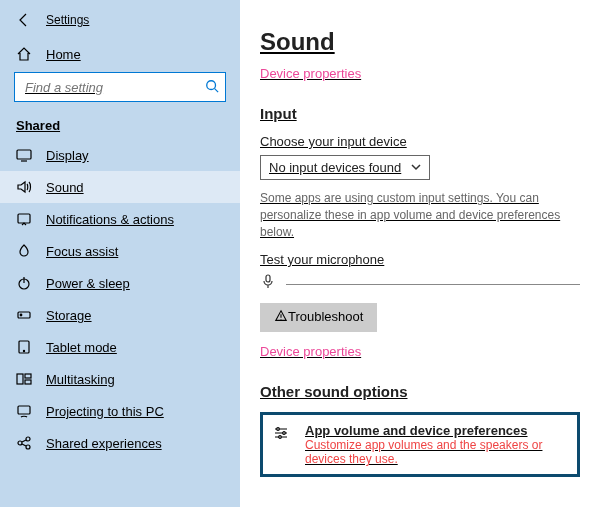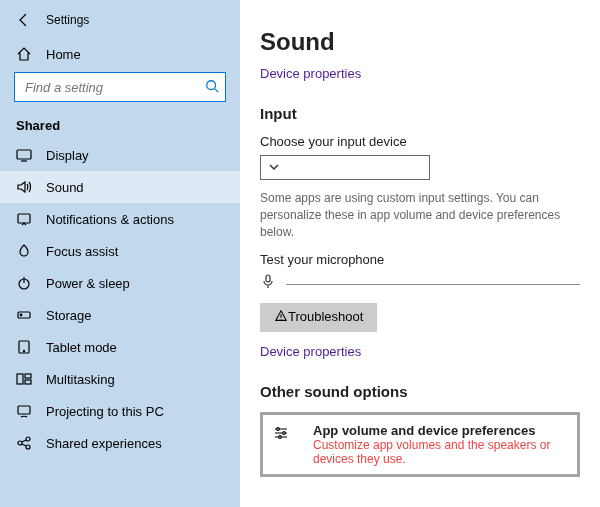--- a/index.html
+++ b/index.html
@@ -6,21 +6,21 @@
   html, body { margin: 0; padding: 0; }
   body {
     font-family: "Segoe UI", -apple-system, sans-serif;
     font-size: 13px;
     color: #000;
     width: 600px;
     height: 507px;
     overflow: hidden;
     background: #fff;
   }
-  .window { display: flex; width: 600px; height: 507px; }
+  .window { display: flex; width: 600px; height: 507px; text-decoration: underline; }
   .sidebar {
     width: 240px;
     background: #c1d8ed;
     display: flex;
     flex-direction: column;
     padding-top: 6px;
   }
   .titlebar {
     display: flex;
     align-items: center;
@@ -65,21 +65,21 @@
     font-size: 13px;
     padding: 8px 16px 6px 16px;
   }
   .main {
     flex: 1;
     padding: 28px 20px 10px 20px;
     overflow: hidden;
     color: #222;
   }
   .h1 { font-size: 24px; font-weight: 600; margin: 0 0 10px 0; }
-  .link { color: #4c1d95; font-size: 13px; cursor: pointer; }
+  .link { color: #ec4899; font-size: 13px; cursor: pointer; }
   .h2 { font-size: 15px; font-weight: 600; margin: 24px 0 12px 0; }
   .label { font-size: 13px; margin-bottom: 6px; }
   .select {
     border: 1px solid #666;
     padding: 4px 8px;
     width: 170px;
     display: flex;
     align-items: center;
     justify-content: space-between;
     font-size: 13px;
@@ -96,24 +96,24 @@
     padding: 6px 14px;
     font-size: 13px;
     font-family: inherit;
     display: inline-flex;
     align-items: flex-start;
     gap: 0;
     cursor: pointer;
   }
   .btn svg { width: 14px; height: 14px; stroke: #000; fill: none; stroke-width: 1.2; }
   .highlight-box {
-    border: 3px solid #a3a3a3;
+    border: 3px solid #0c4a6e;
     padding: 8px 10px;
     display: flex;
-    gap: 24px;
+    gap: 16px;
     align-items: flex-start;
     cursor: pointer;
     margin-top: 6px;
   }
   .highlight-box .icon-slot { width: 20px; margin-top: 2px; }
   .app-vol-title { font-weight: 600; font-size: 13px; }
   .app-vol-sub { font-size: 12px; color: #ef4444; }
   .gap-12 { margin-top: 12px; }
 </style>
 </head>
@@ -248,20 +248,21 @@
     </div>
   </div>
 
   <div class="main">
     <div class="h1">Sound</div>
     <div class="link">Device properties</div>
 
     <div class="h2">Input</div>
     <div class="label">Choose your input device</div>
     <div class="select">
+      <span>No input devices found</span>
       <span><svg viewBox="0 0 10 10">
             <path d="M1 3l4 4 4-4"></path>
           </svg></span>
     </div>
     <div class="hint">Some apps are using custom input settings. You can personalize these in app volume and device preferences below.</div>
 
     <div class="label gap-12">Test your microphone</div>
     <div class="mic-row">
       <span class="icon-slot">
         <svg viewBox="0 0 16 16">

